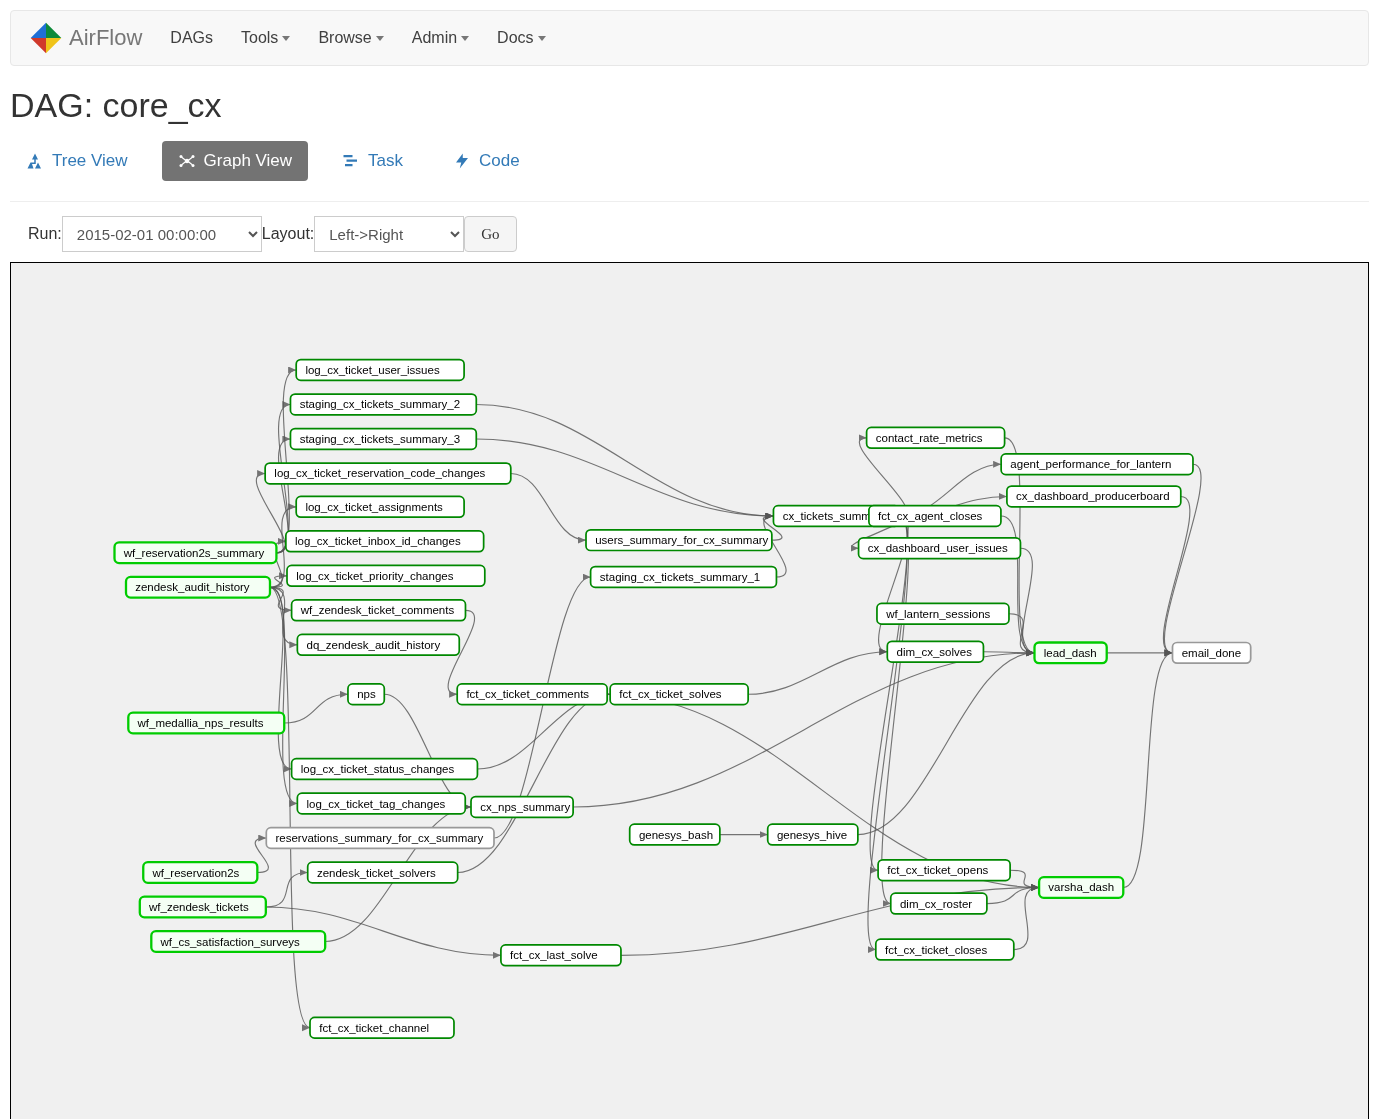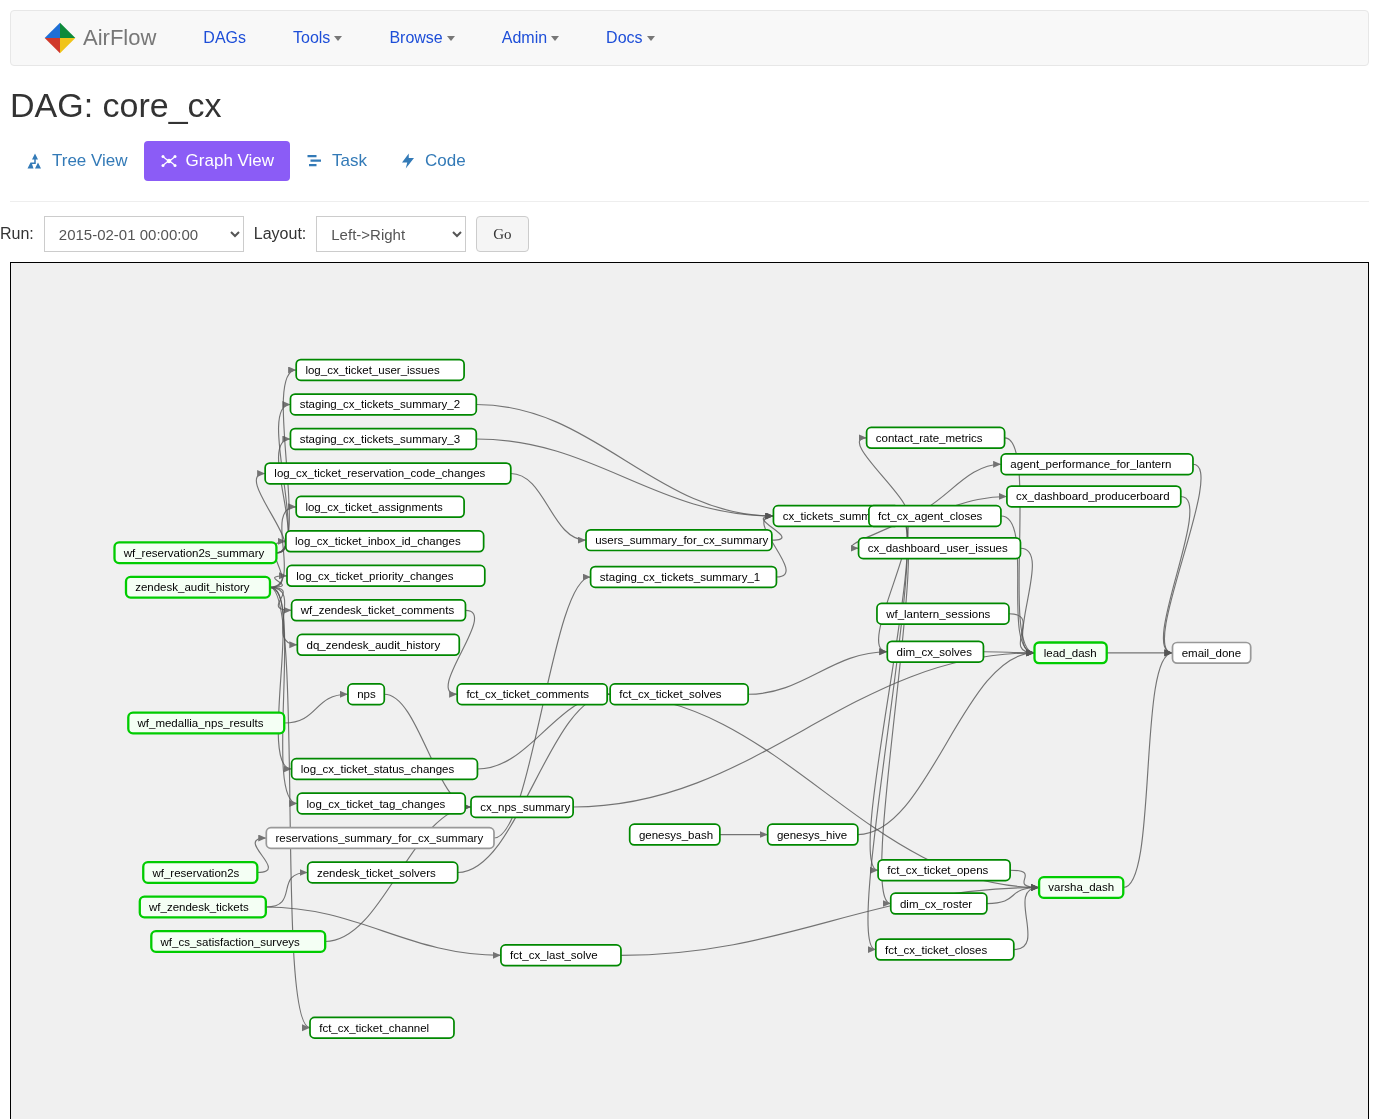--- a/index.html
+++ b/index.html
@@ -1,28 +1,28 @@
 <!DOCTYPE html>
 <html><head>
 <meta charset="utf-8">
 <style>
 * { box-sizing: border-box; margin: 0; padding: 0; }
 body { font-family: -apple-system, "Helvetica Neue", Helvetica, Arial, sans-serif; background: #fff; color: #333; font-size: 14px; }
-.nav { border: 1px solid #e7e7e7; border-radius: 4px; margin: 10px 10px 0 10px; padding: 10px 32px; display: flex; align-items: center; gap: 28px; background: #f8f8f8; }
+.nav { border: 1px solid #e7e7e7; border-radius: 4px; margin: 10px 10px 0 10px; padding: 10px 18px; display: flex; align-items: center; gap: 28px; background: #f8f8f8; }
 .brand { display: flex; align-items: center; gap: 6px; font-size: 22px; color: #777; }
 .brand svg { width: 34px; height: 34px; }
-.nav-item { color: #1d4ed8; font-size: 16px; cursor: pointer; display: inline-flex; align-items: center; gap: 4px; margin-left: 19px; }
+.nav-item { color: #404040; font-size: 16px; cursor: pointer; display: inline-flex; align-items: center; gap: 4px; }
 .caret { display: inline-block; width: 0; height: 0; border-left: 4px solid transparent; border-right: 4px solid transparent; border-top: 5px solid #777; vertical-align: middle; }
 h2.title { font-size: 34px; font-weight: 500; color: #333; margin: 20px 10px 16px; }
-.tabs { display: flex; align-items: center; margin: 0 10px 20px; flex-wrap: wrap; }
+.tabs { display: flex; gap: 18px; align-items: center; margin: 0 10px 20px; flex-wrap: wrap; }
 .tab { color: #337ab7; font-size: 17px; padding: 10px 16px; border-radius: 4px; display: inline-flex; align-items: center; gap: 8px; cursor: pointer; }
-.tab.active { background: #8b5cf6; color: #fff; text-align: right; }
+.tab.active { background: #737373; color: #fff; text-align: right; }
 .tab svg { width: 18px; height: 18px; }
 hr { border: none; border-top: 1px solid #eee; margin: 0 10px 14px; }
-.controls { display: flex; align-items: center; gap: 10px; margin: 0 0 10px; font-size: 16px; }
+.controls { display: flex; align-items: center; margin: 0 28px 10px; font-size: 16px; }
 .controls label { color: #333; }
 .controls select, .controls input { height: 36px; border: 1px solid #ccc; border-radius: 0; padding: 4px 10px; font-size: 15px; background: #fff; color: #555; }
 .controls select { width: 150px; }
 .controls .run-sel { width: 200px; }
 .go-btn { height: 36px; padding: 0 16px; border: 1px solid #ccc; background: #f5f5f5; border-radius: 4px; font-size: 15px; color: #333; cursor: pointer; font-family: Liberation Serif, serif; }
 .graph-wrap { margin: 0 10px; border: 1px solid #000; }
 .graph { width: 100%; background: #f0f0f0; display: block; }
 .node rect { fill: #fff; stroke: #080; stroke-width: 1.5; rx: 4; ry: 4; }
 .node.lime rect { stroke: #0c0; stroke-width: 2; fill: #f4fff4; }
 .node.grey rect { stroke: #999; }

